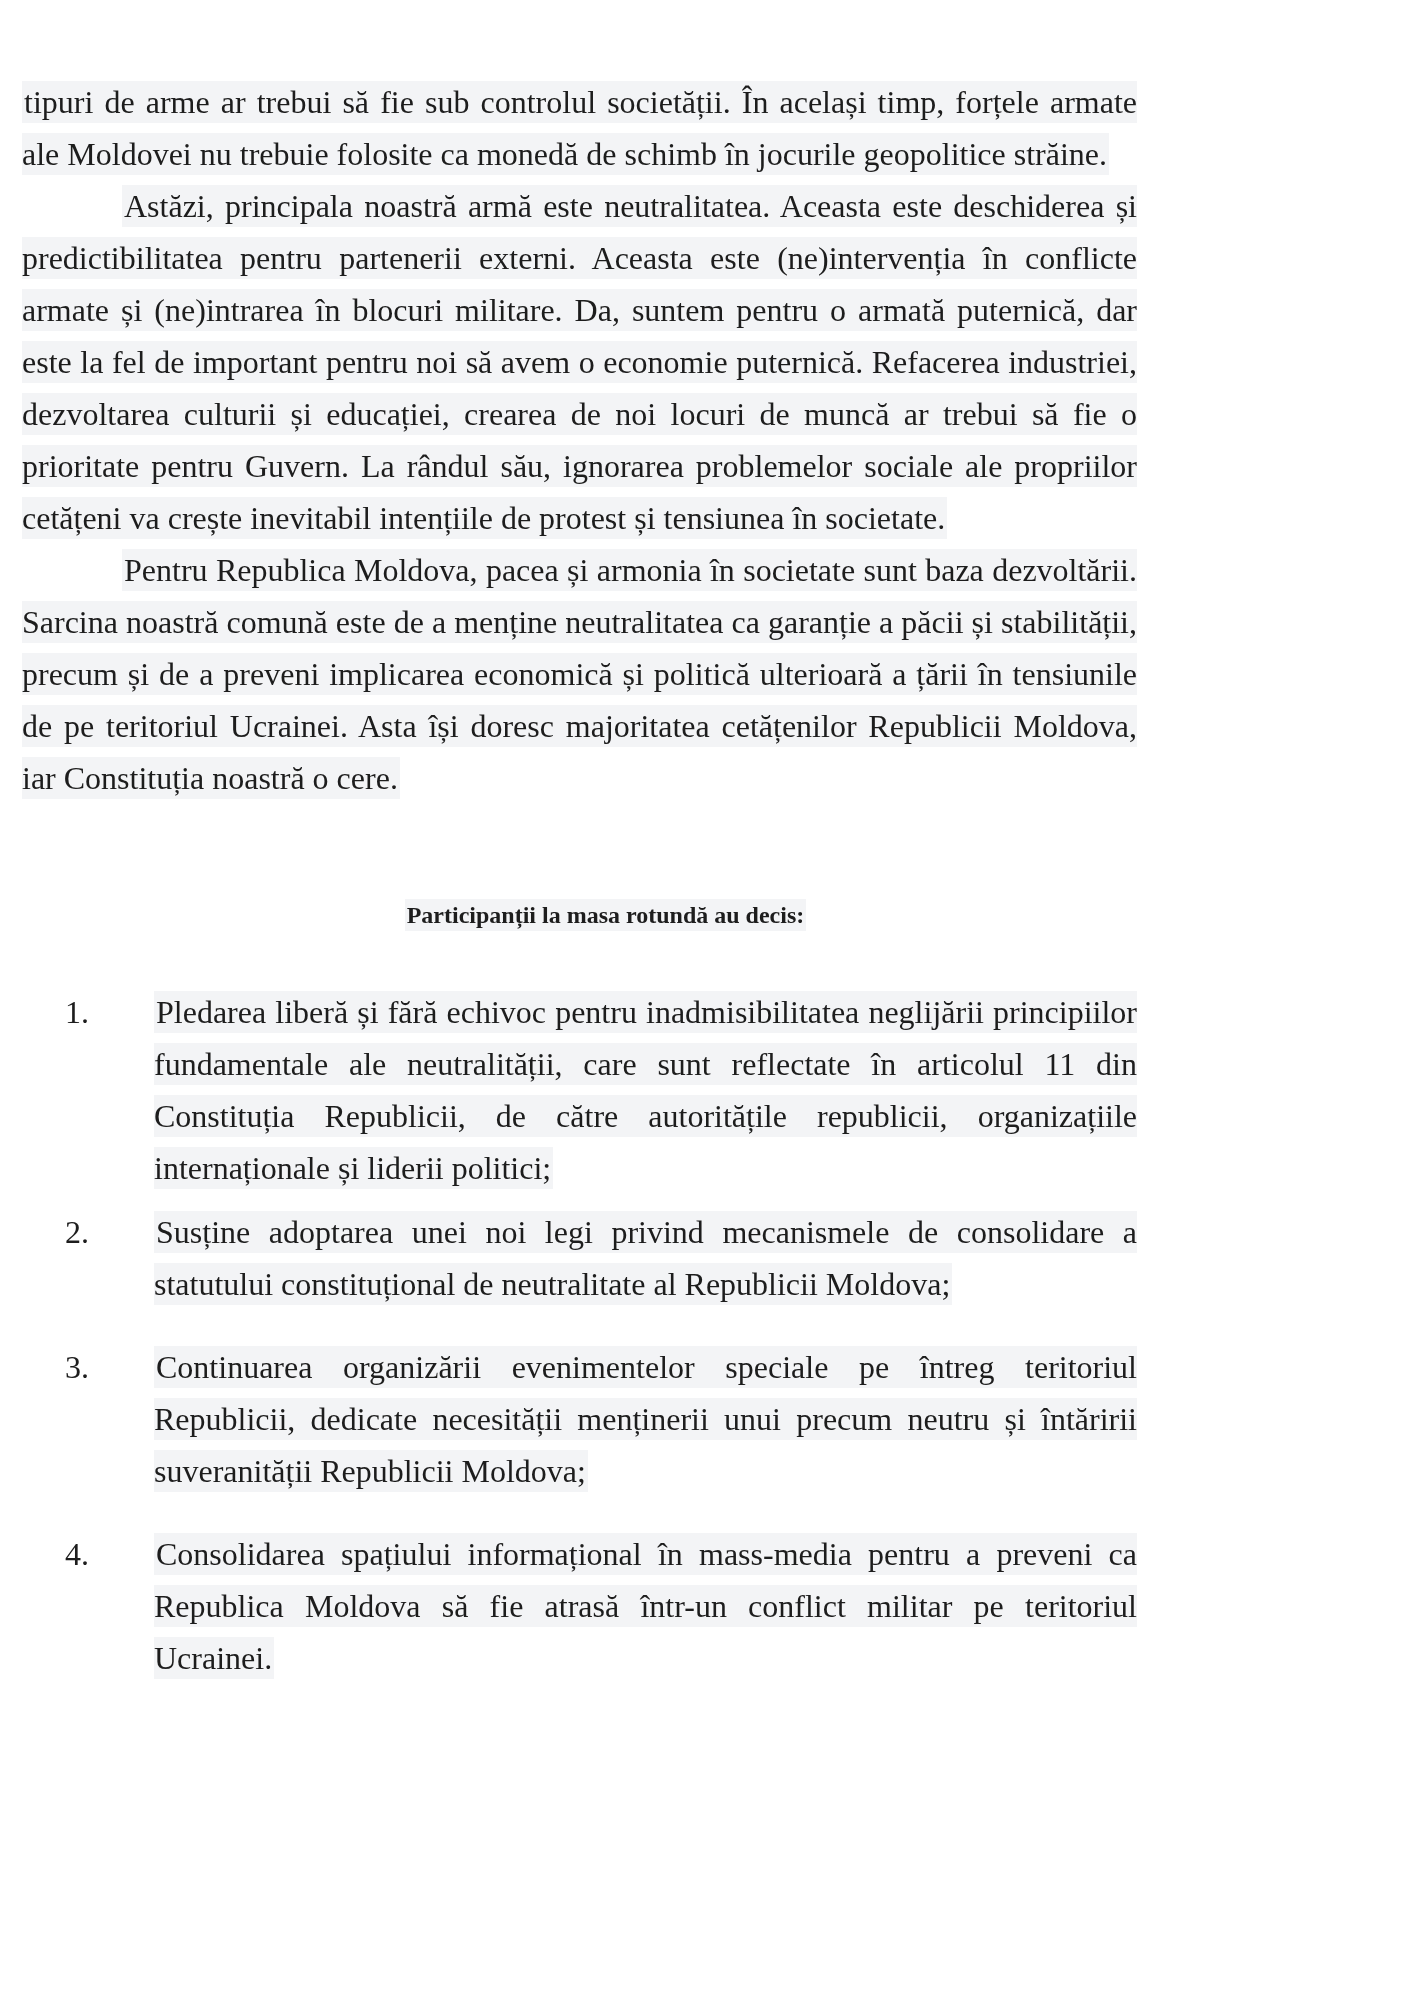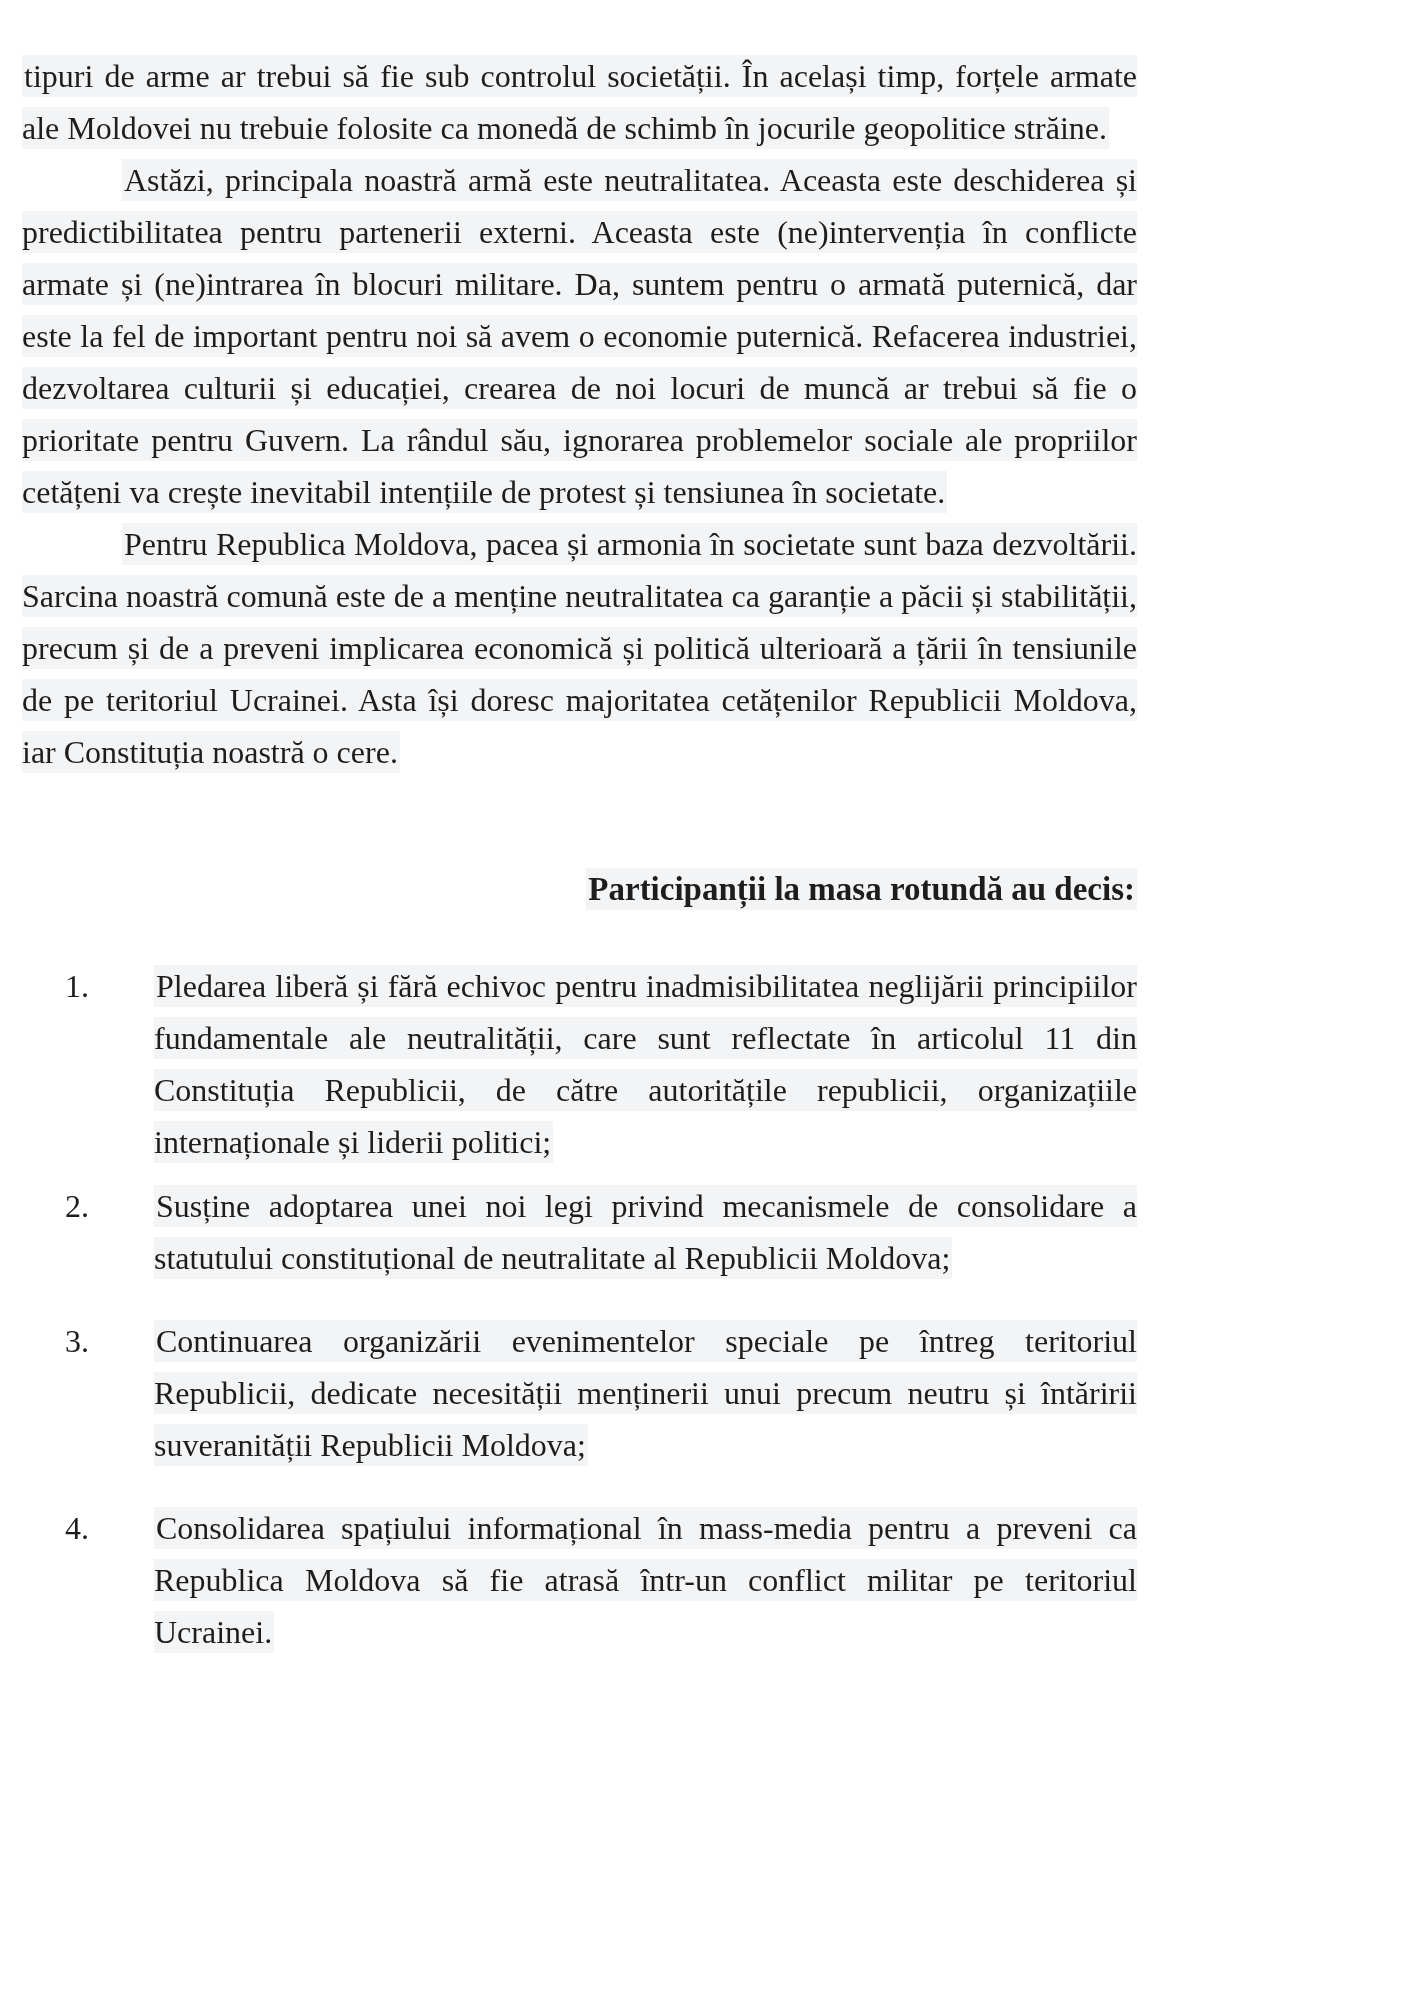--- a/index.html
+++ b/index.html
@@ -11,43 +11,43 @@
     width: 1414px;
     height: 2000px;
     font-family: "Liberation Serif", serif;
     color: #1d1d1d;
     overflow: hidden;
   }
   .page {
     box-sizing: border-box;
     width: 1187px;
     height: 2000px;
-    padding: 50px 50px 0 22px;
+    padding: 76px 50px 0 22px;
     background: #ffffff;
   }
   .para {
     margin: 0;
     font-size: 32px;
     line-height: 52px;
     text-align: justify;
   }
   .para.indent {
     text-indent: 100px;
   }
   
   .hl {
     background: #f3f4f6;
     padding: 3px 2px;
   }
   .heading {
     margin: 85px 0 0 52px;
-    font-size: 33px;
+    font-size: 24px;
     line-height: 52px;
     font-weight: 700;
-    text-align: right;
+    text-align: center;
   }
   .list {
     margin: 45px 0 0 43px;
     padding: 0;
   }
   .list-item {
     display: flex;
     font-size: 32px;
     line-height: 52px;
     margin: 0;

